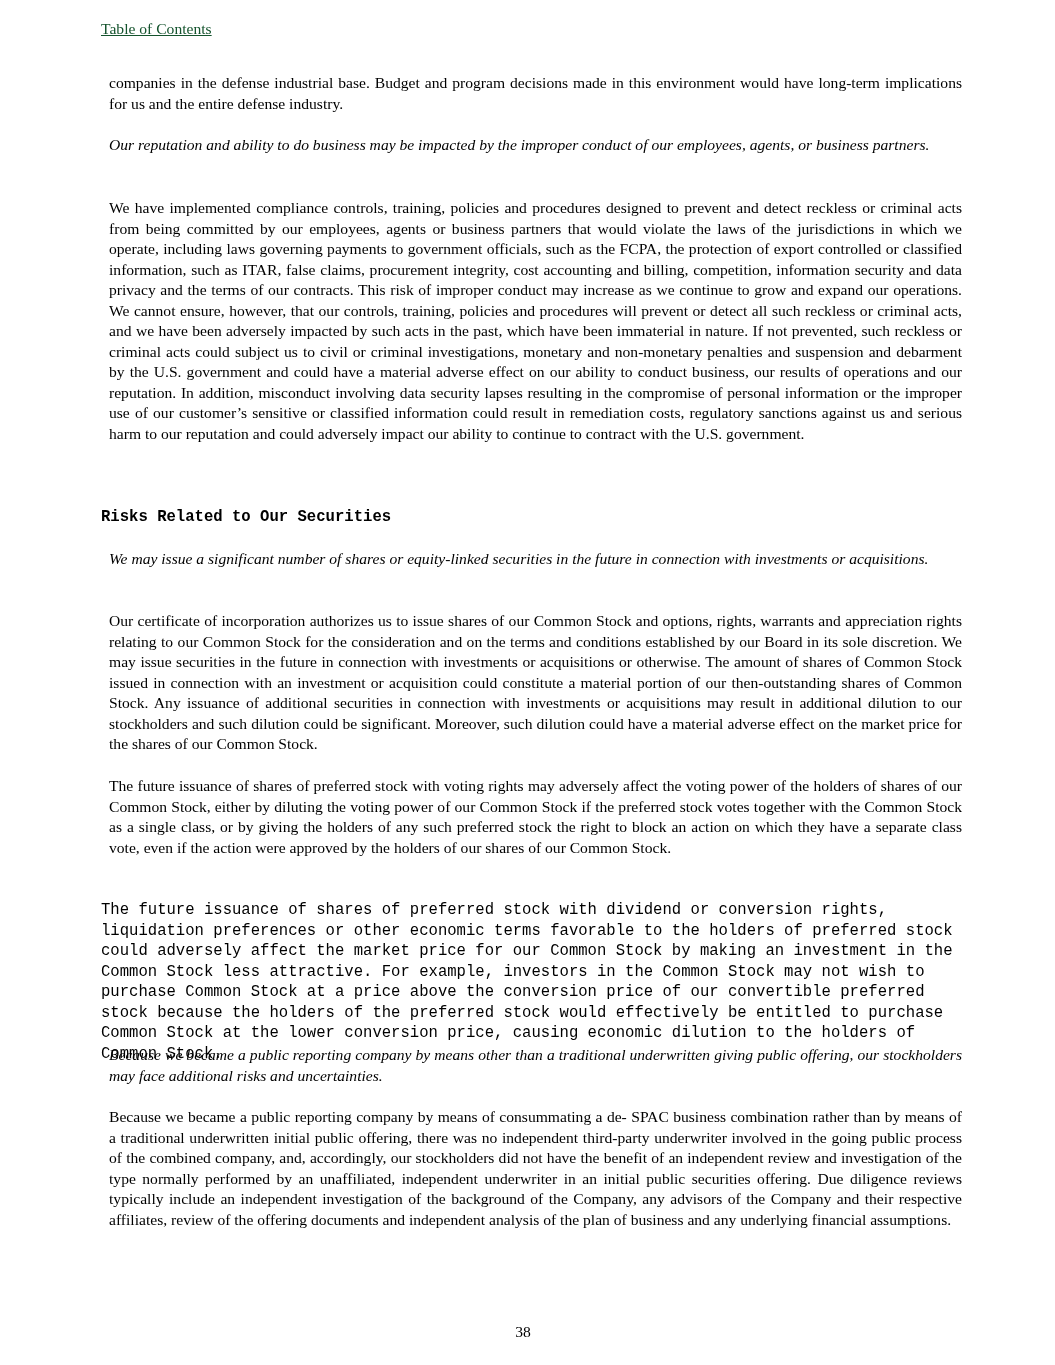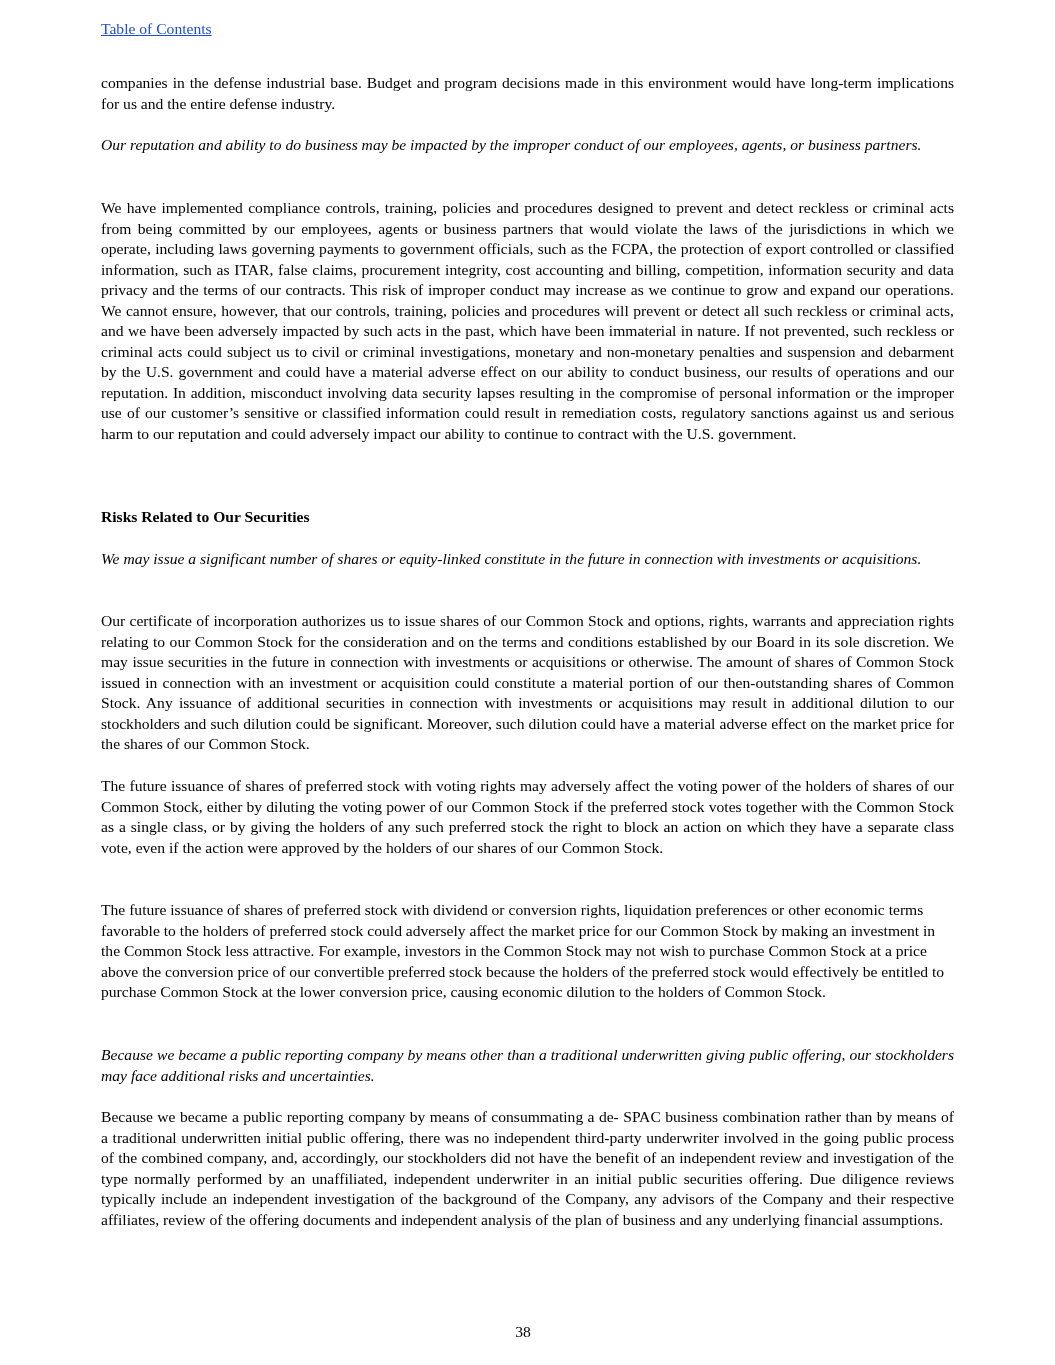--- a/index.html
+++ b/index.html
@@ -14,39 +14,41 @@
       overflow: hidden;
       font-family: "Liberation Serif", "DejaVu Serif", serif;
       color: #000000;
       font-size: 15.6px;
       line-height: 20.5px;
     }
     .toc-link {
       position: absolute;
       left: 101px;
       top: 19px;
-      color: #1d4ed8;
+      color: #14532d;
       text-decoration: underline;
       font-size: 15.6px;
       line-height: 20px;
       cursor: pointer;
       text-align: center;
     }
     .block {
       position: absolute;
       left: 101px;
       width: 853px;
       margin: 0;
     }
     .justify {
       text-align: justify;
       text-align-last: left;
+      margin-left: 8px;
     }
     .left {
       text-align: left;
+      font-family: Liberation Mono, monospace;
     }
     .bi {
       font-weight: normal;
       font-style: italic;
     }
     .b {
       font-weight: bold;
     }
     .page-number {
       position: absolute;
@@ -64,21 +66,21 @@
 <a class="toc-link">Table of Contents</a>
 
 <p class="block justify" style="top:73px;">companies in the defense industrial base. Budget and program decisions made in this environment would have long-term implications for us and the entire defense industry.</p>
 
 <p class="block justify bi" style="top:135px;">Our reputation and ability to do business may be impacted by the improper conduct of our employees, agents, or business partners.</p>
 
 <p class="block justify" style="top:198px;">We have implemented compliance controls, training, policies and procedures designed to prevent and detect reckless or criminal acts from being committed by our employees, agents or business partners that would violate the laws of the jurisdictions in which we operate, including laws governing payments to government officials, such as the FCPA, the protection of export controlled or classified information, such as ITAR, false claims, procurement integrity, cost accounting and billing, competition, information security and data privacy and the terms of our contracts. This risk of improper conduct may increase as we continue to grow and expand our operations. We cannot ensure, however, that our controls, training, policies and procedures will prevent or detect all such reckless or criminal acts, and we have been adversely impacted by such acts in the past, which have been immaterial in nature. If not prevented, such reckless or criminal acts could subject us to civil or criminal investigations, monetary and non-monetary penalties and suspension and debarment by the U.S. government and could have a material adverse effect on our ability to conduct business, our results of operations and our reputation. In addition, misconduct involving data security lapses resulting in the compromise of personal information or the improper use of our customer’s sensitive or classified information could result in remediation costs, regulatory sanctions against us and serious harm to our reputation and could adversely impact our ability to continue to contract with the U.S. government.</p>
 
 <p class="block left b" style="top:507px;">Risks Related to Our Securities</p>
 
-<p class="block justify bi" style="top:549px;">We may issue a significant number of shares or equity-linked constitute in the future in connection with investments or acquisitions.</p>
+<p class="block justify bi" style="top:549px;">We may issue a significant number of shares or equity-linked securities in the future in connection with investments or acquisitions.</p>
 
 <p class="block justify" style="top:611px;">Our certificate of incorporation authorizes us to issue shares of our Common Stock and options, rights, warrants and appreciation rights relating to our Common Stock for the consideration and on the terms and conditions established by our Board in its sole discretion. We may issue securities in the future in connection with investments or acquisitions or otherwise. The amount of shares of Common Stock issued in connection with an investment or acquisition could constitute a material portion of our then-outstanding shares of Common Stock. Any issuance of additional securities in connection with investments or acquisitions may result in additional dilution to our stockholders and such dilution could be significant. Moreover, such dilution could have a material adverse effect on the market price for the shares of our Common Stock.</p>
 
 <p class="block justify" style="top:776px;">The future issuance of shares of preferred stock with voting rights may adversely affect the voting power of the holders of shares of our Common Stock, either by diluting the voting power of our Common Stock if the preferred stock votes together with the Common Stock as a single class, or by giving the holders of any such preferred stock the right to block an action on which they have a separate class vote, even if the action were approved by the holders of our shares of our Common Stock.</p>
 
 <p class="block left" style="top:900px;">The future issuance of shares of preferred stock with dividend or conversion rights, liquidation preferences or other economic terms favorable to the holders of preferred stock could adversely affect the market price for our Common Stock by making an investment in the Common Stock less attractive. For example, investors in the Common Stock may not wish to purchase Common Stock at a price above the conversion price of our convertible preferred stock because the holders of the preferred stock would effectively be entitled to purchase Common Stock at the lower conversion price, causing economic dilution to the holders of Common Stock.</p>
 
 <p class="block justify bi" style="top:1045px;">Because we became a public reporting company by means other than a traditional underwritten giving public offering, our stockholders may face additional risks and uncertainties.</p>
 
 <p class="block justify" style="top:1107px;">Because we became a public reporting company by means of consummating a de- SPAC business combination rather than by means of a traditional underwritten initial public offering, there was no independent third-party underwriter involved in the going public process of the combined company, and, accordingly, our stockholders did not have the benefit of an independent review and investigation of the type normally performed by an unaffiliated, independent underwriter in an initial public securities offering. Due diligence reviews typically include an independent investigation of the background of the Company, any advisors of the Company and their respective affiliates, review of the offering documents and independent analysis of the plan of business and any underlying financial assumptions.</p>

